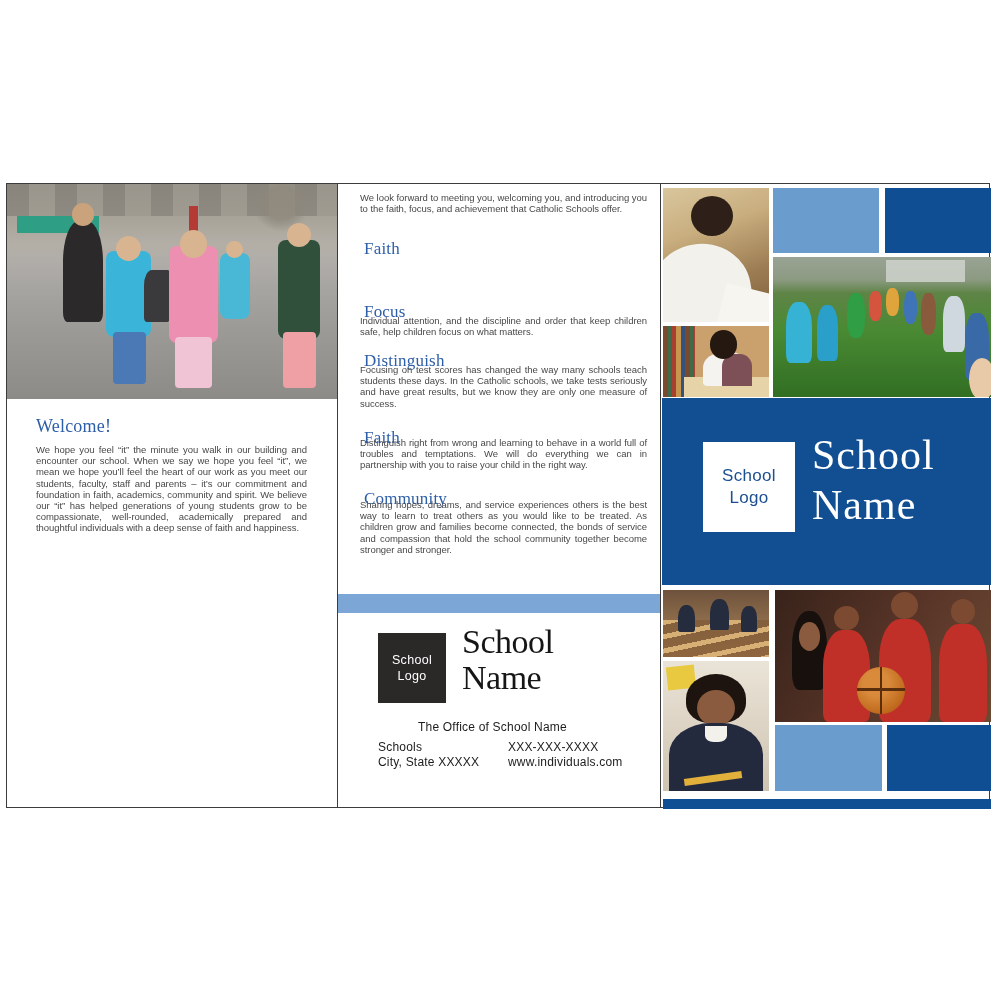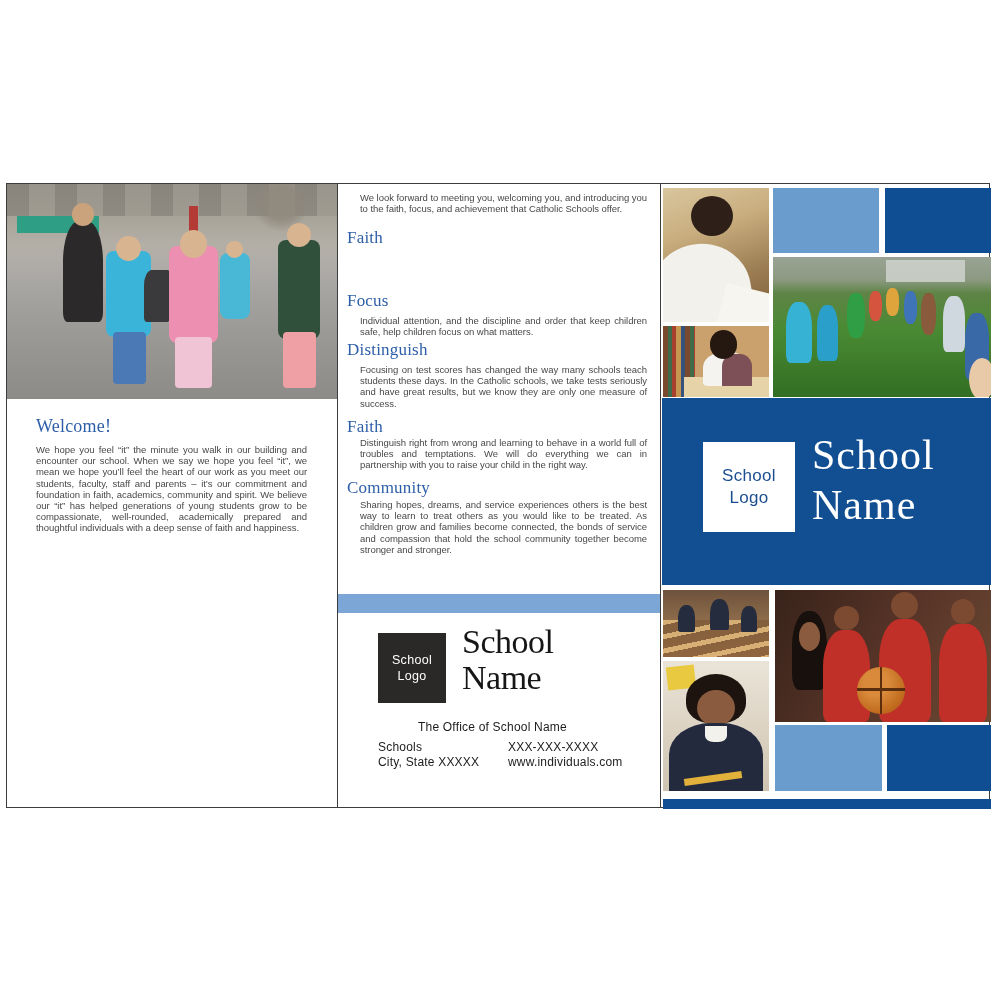--- a/index.html
+++ b/index.html
@@ -27,21 +27,21 @@
   }
   .body-txt {
     position:absolute; font-size:9.5px; line-height:11.2px; color:#48484a;
     text-align:justify; letter-spacing:-.05px;
   }
   .panel-left .welcome-h { position:absolute; left:29px; top:232px; font-size:18px; }
   .panel-left .p1 { left:29px; top:260px; width:271px; }
   .panel-left .p2 { left:29px; top:364px; width:271px; }
 
   .panel-middle .intro { left:22px; top:8px; width:287px; }
-  .sec-h { position:absolute; left:9px; }
+  .sec-h { position:absolute; left:26px;margin-top:11px; }
   .sec-b { left:22px; width:287px; }
   .h-faith { top:44px; }   .b-faith { top:68px; }
   .h-focus { top:107px; }  .b-focus { top:131px; }
   .h-ach   { top:156px; }  .b-ach   { top:180px; }
   .h-val   { top:233px; }  .b-val   { top:253px; }
   .h-comm  { top:294px; }  .b-comm  { top:315px; }
 
   .mid-stripe { position:absolute; left:0; top:410px; width:322px; height:19px; background:#7ba6d5; }
 
   .black-logo-box {

